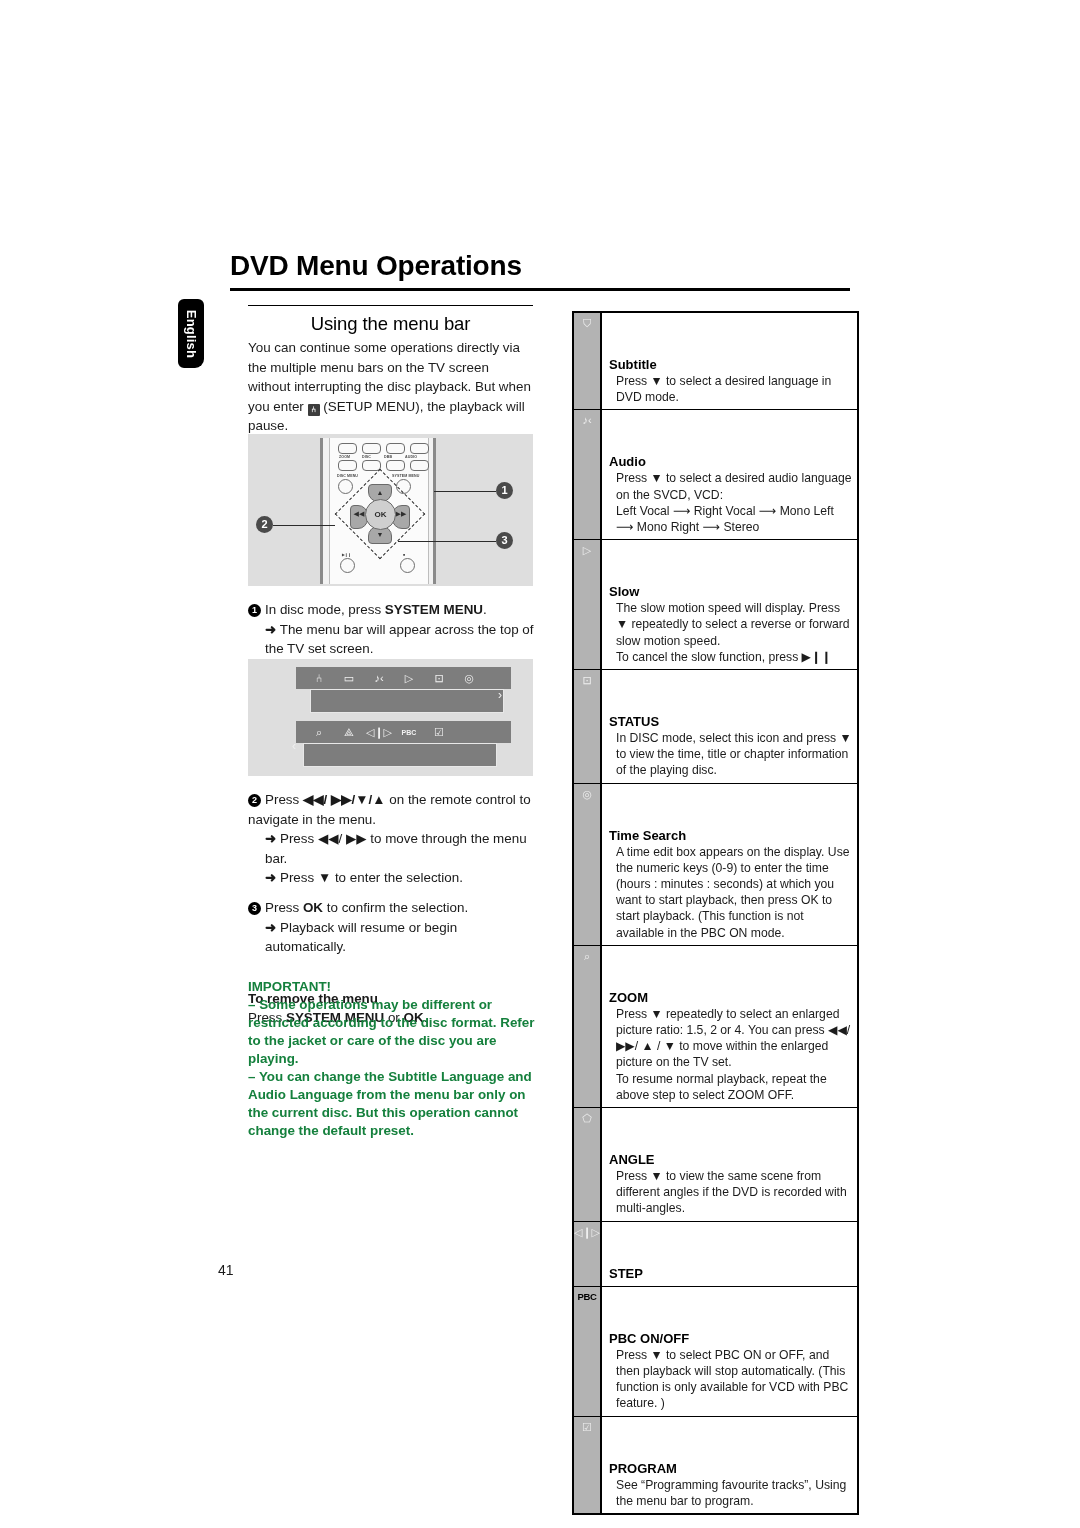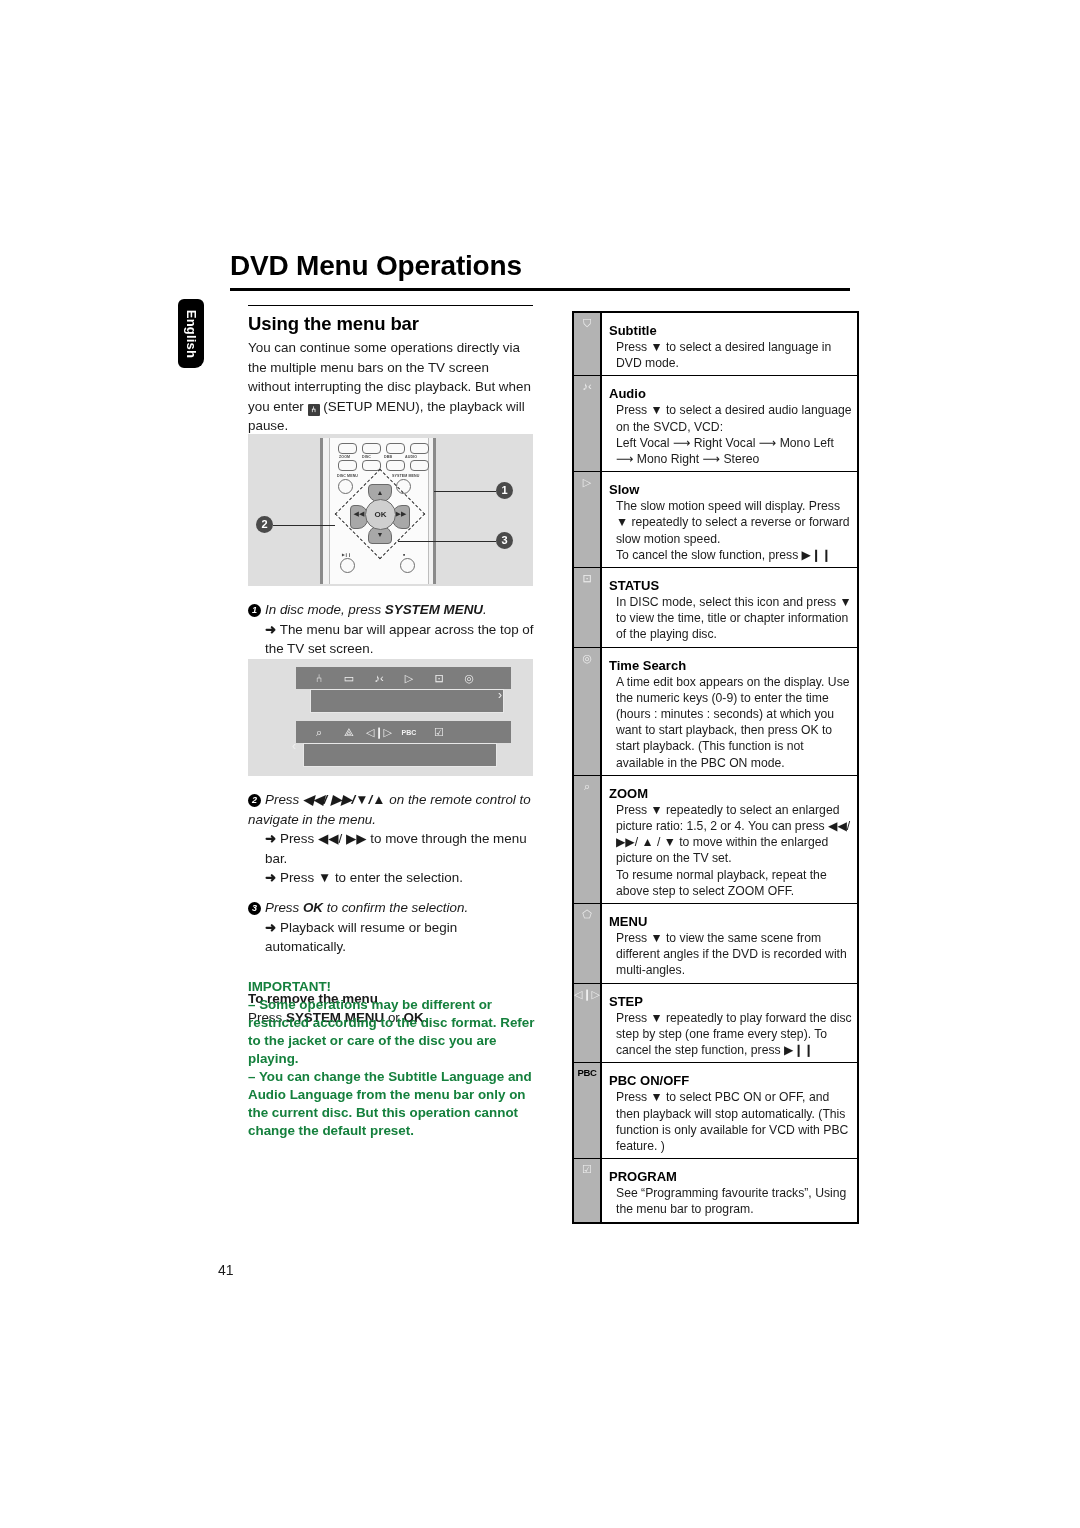--- a/index.html
+++ b/index.html
@@ -71,24 +71,25 @@
     width: 285px;
   }
   .sec-rule {
     width: 285px;
     height: 1px;
     background: #000;
     margin-bottom: 7px;
   }
   .sec-head {
     font-size: 18.5px;
-    font-weight: bold;
+    font-weight: normal;
     color: #000;
     margin: 0 0 3px 0;
     letter-spacing: -0.1px;
+    text-align: center;
   }
   .body-txt {
     font-size: 13.4px;
     line-height: 19.6px;
     color: #1c1c1c;
   }
   .ico-inline {
     display: inline-block;
     width: 12px;
     height: 12px;
@@ -227,21 +228,21 @@
   }
   .mbar-arrow {
     position: absolute;
     color: #f0f0f0;
     font-size: 12px;
     line-height: 1;
   }
 
   
   .steps { position: absolute; left: 248px; top: 600px; width: 290px; }
-  .step-line { font-size: 13.4px; line-height: 19.6px; position: relative; font-style: italic; }
+  .step-line { font-size: 13.4px; line-height: 19.6px; position: relative; }
   .stepnum {
     display: inline-block;
     width: 13px; height: 13px;
     border-radius: 50%;
     background: #000;
     color: #fff;
     font-size: 9px;
     font-weight: bold;
     text-align: center;
     line-height: 13px;
@@ -298,20 +299,21 @@
   .fn-ico span {
     color: #efefef;
     font-size: 11px;
     line-height: 1;
   }
   .fn-ico .pbc-t { font-size: 9.5px; font-weight: bold; color: #000; letter-spacing: -0.3px; }
   .fn-body {
     flex: 1 1 auto;
     padding: 10px 5px 4px 7px;
     box-sizing: border-box;
+    margin-top: 34px;
   }
   .fn-title {
     font-size: 13px;
     font-weight: bold;
     color: #000;
     line-height: 16px;
   }
   .fn-desc {
     font-size: 12.2px;
     line-height: 16.2px;
@@ -516,31 +518,30 @@
         <div class="fn-body">
           <div class="fn-title">ZOOM</div>
           <div class="fn-desc">Press ▼ repeatedly to select an enlarged picture ratio: 1.5, 2 or 4. You can press ◀◀/ ▶▶/ ▲ / ▼ to move within the enlarged picture on the TV set.<br>To resume normal playback, repeat the above step to select ZOOM OFF.</div>
         </div>
       </div>
       <div class="fn-row">
         <div class="fn-ico">
           <span>⬠</span>
         </div>
         <div class="fn-body">
-          <div class="fn-title">MENU</div>
+          <div class="fn-title">ANGLE</div>
           <div class="fn-desc">Press ▼ to view the same scene from different angles  if the DVD is recorded with multi-angles.</div>
         </div>
       </div>
       <div class="fn-row">
         <div class="fn-ico">
           <span>◁❙▷</span>
         </div>
         <div class="fn-body">
           <div class="fn-title">STEP</div>
-          <div class="fn-desc">Press ▼ repeatedly to play forward the disc step by step (one frame every step). To cancel the step function, press ▶❙❙</div>
         </div>
       </div>
       <div class="fn-row">
         <div class="fn-ico">
           <span class="pbc-t">PBC</span>
         </div>
         <div class="fn-body">
           <div class="fn-title">PBC ON/OFF</div>
           <div class="fn-desc">Press ▼ to select PBC ON or OFF, and then playback will stop automatically. (This function is only available for VCD with PBC feature. )</div>
         </div>

